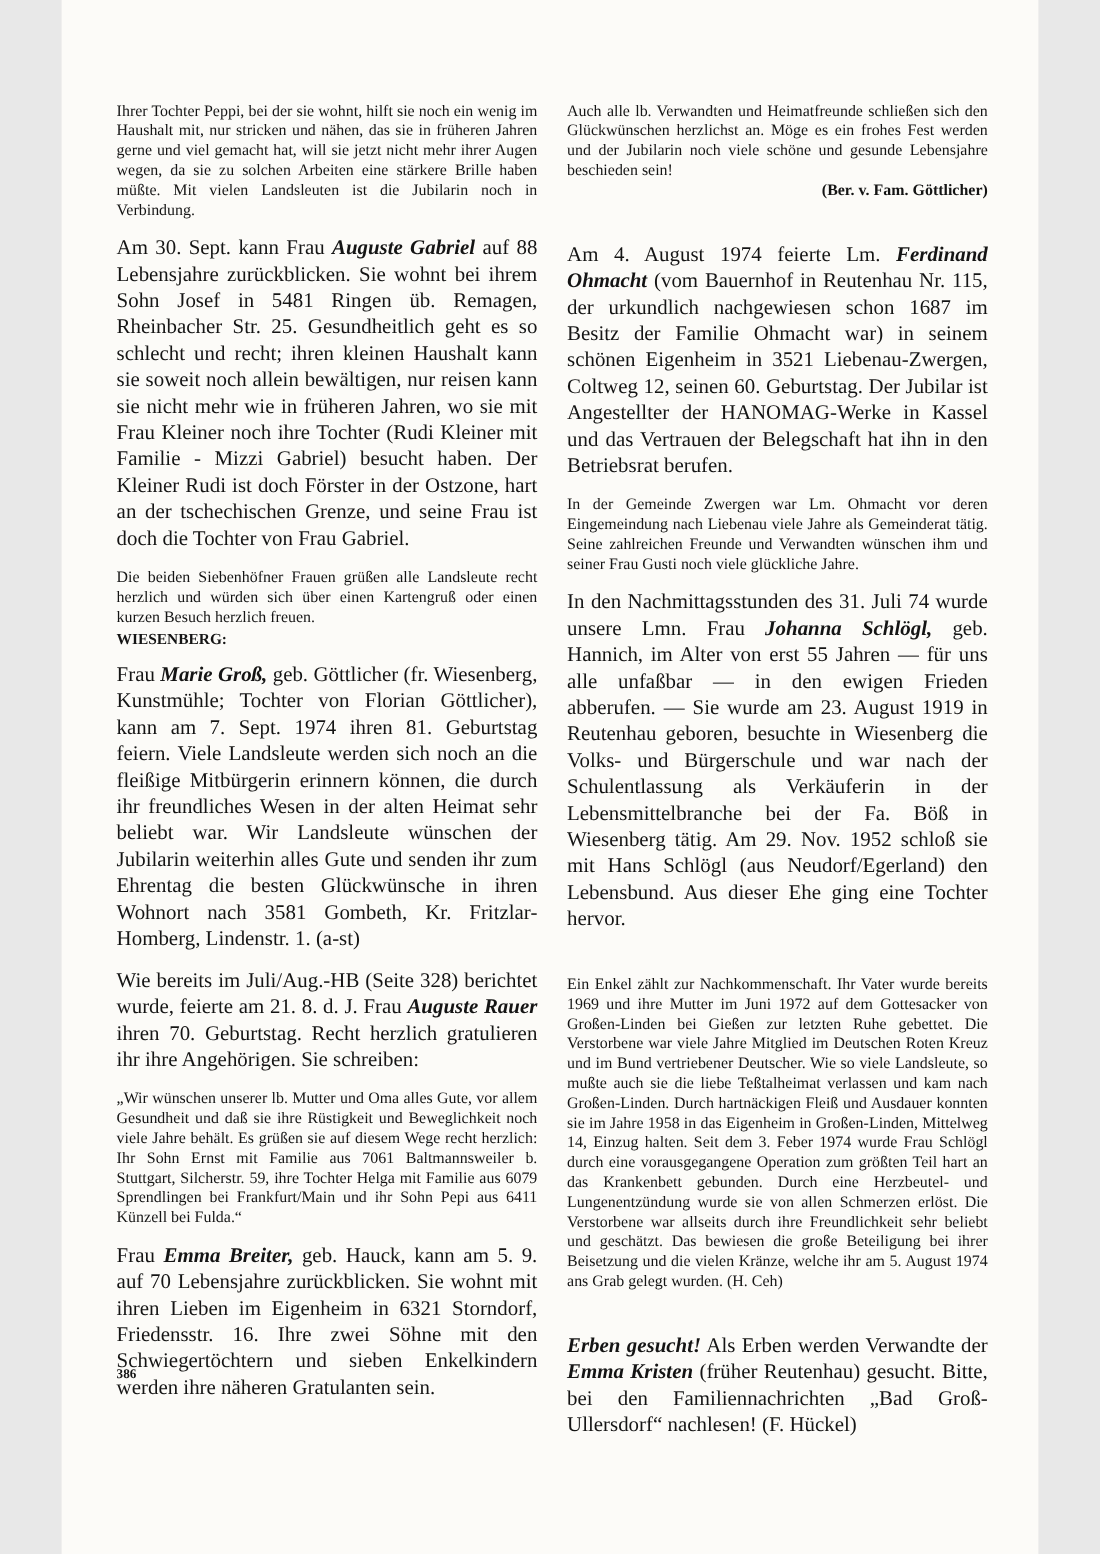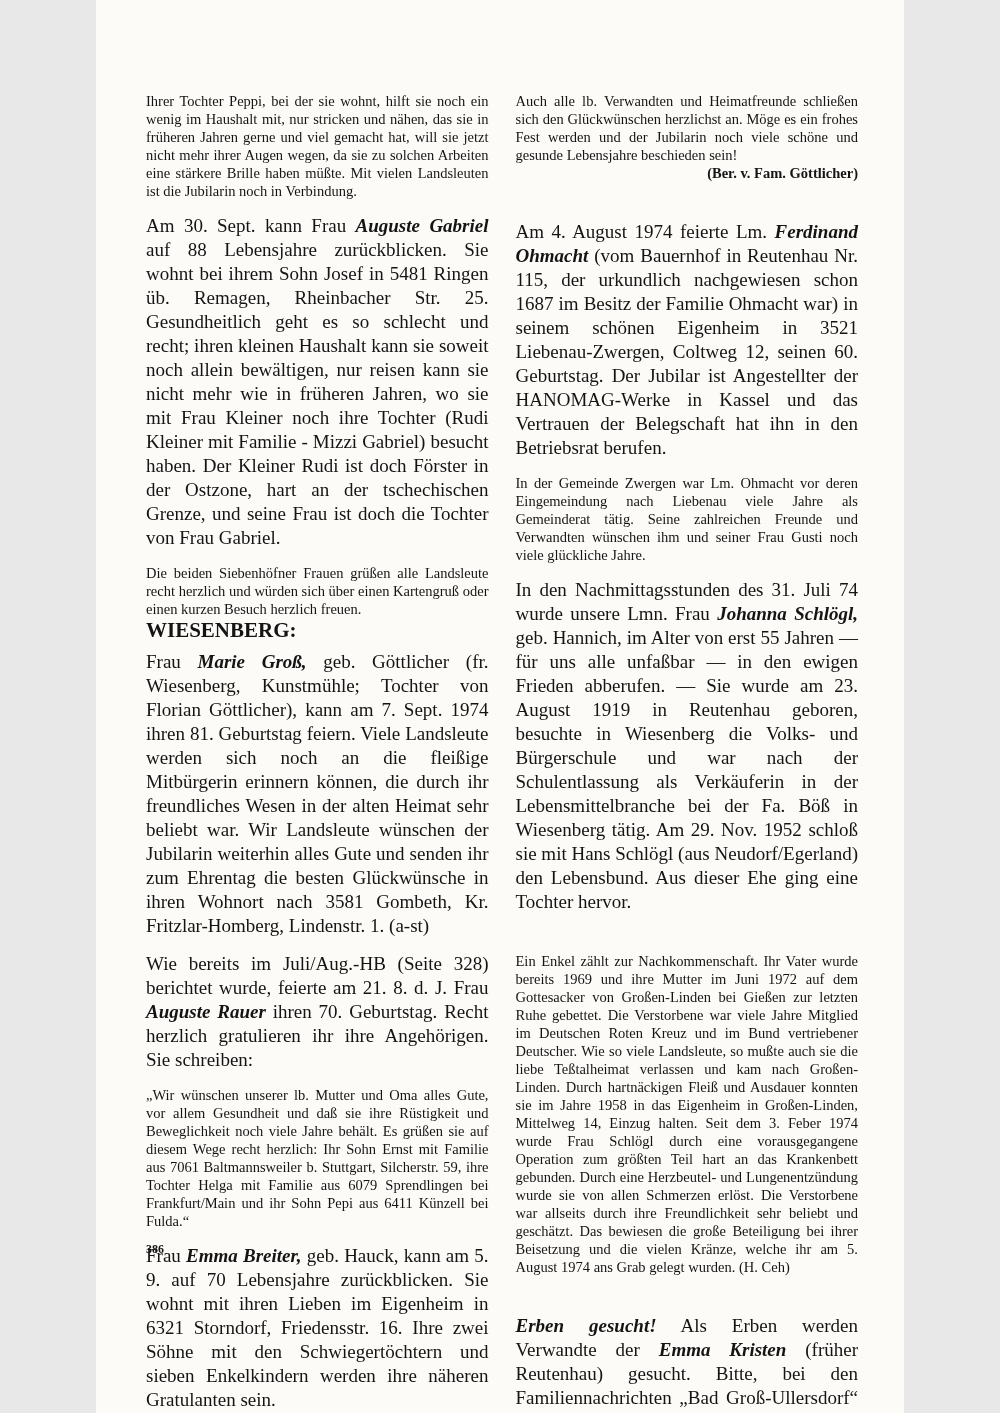--- a/index.html
+++ b/index.html
@@ -2,21 +2,21 @@
 <html lang="de"><head>
 <meta charset="utf-8">
 <style>
   html, body {
     margin: 0;
     padding: 0;
     background: #e8e8e8;
   }
   .page {
     position: relative;
-    width: 808px;
+    width: 888px;
     height: 1413px;
     margin: 0 auto;
     background: #fcfbf8;
     color: #141414;
     font-family: "Liberation Serif", "DejaVu Serif", serif;
     overflow: hidden;
     box-sizing: border-box;
   }
   .columns {
     display: flex;
@@ -37,21 +37,21 @@
   .para span { white-space: pre-wrap; }
   .normal {
     font-size: 19px;
     line-height: 24px;
   }
   .small {
     font-size: 14.5px;
     line-height: 18px;
   }
   .heading {
-    font-size: 21px;
+    font-size: 14px;
     line-height: 24px;
     font-weight: bold;
     text-align: left;
     margin-bottom: 8px;
   }
   .tight { margin-bottom: 0; }
   .attribution {
     text-align: right;
     font-weight: bold;
     margin-top: 0;

